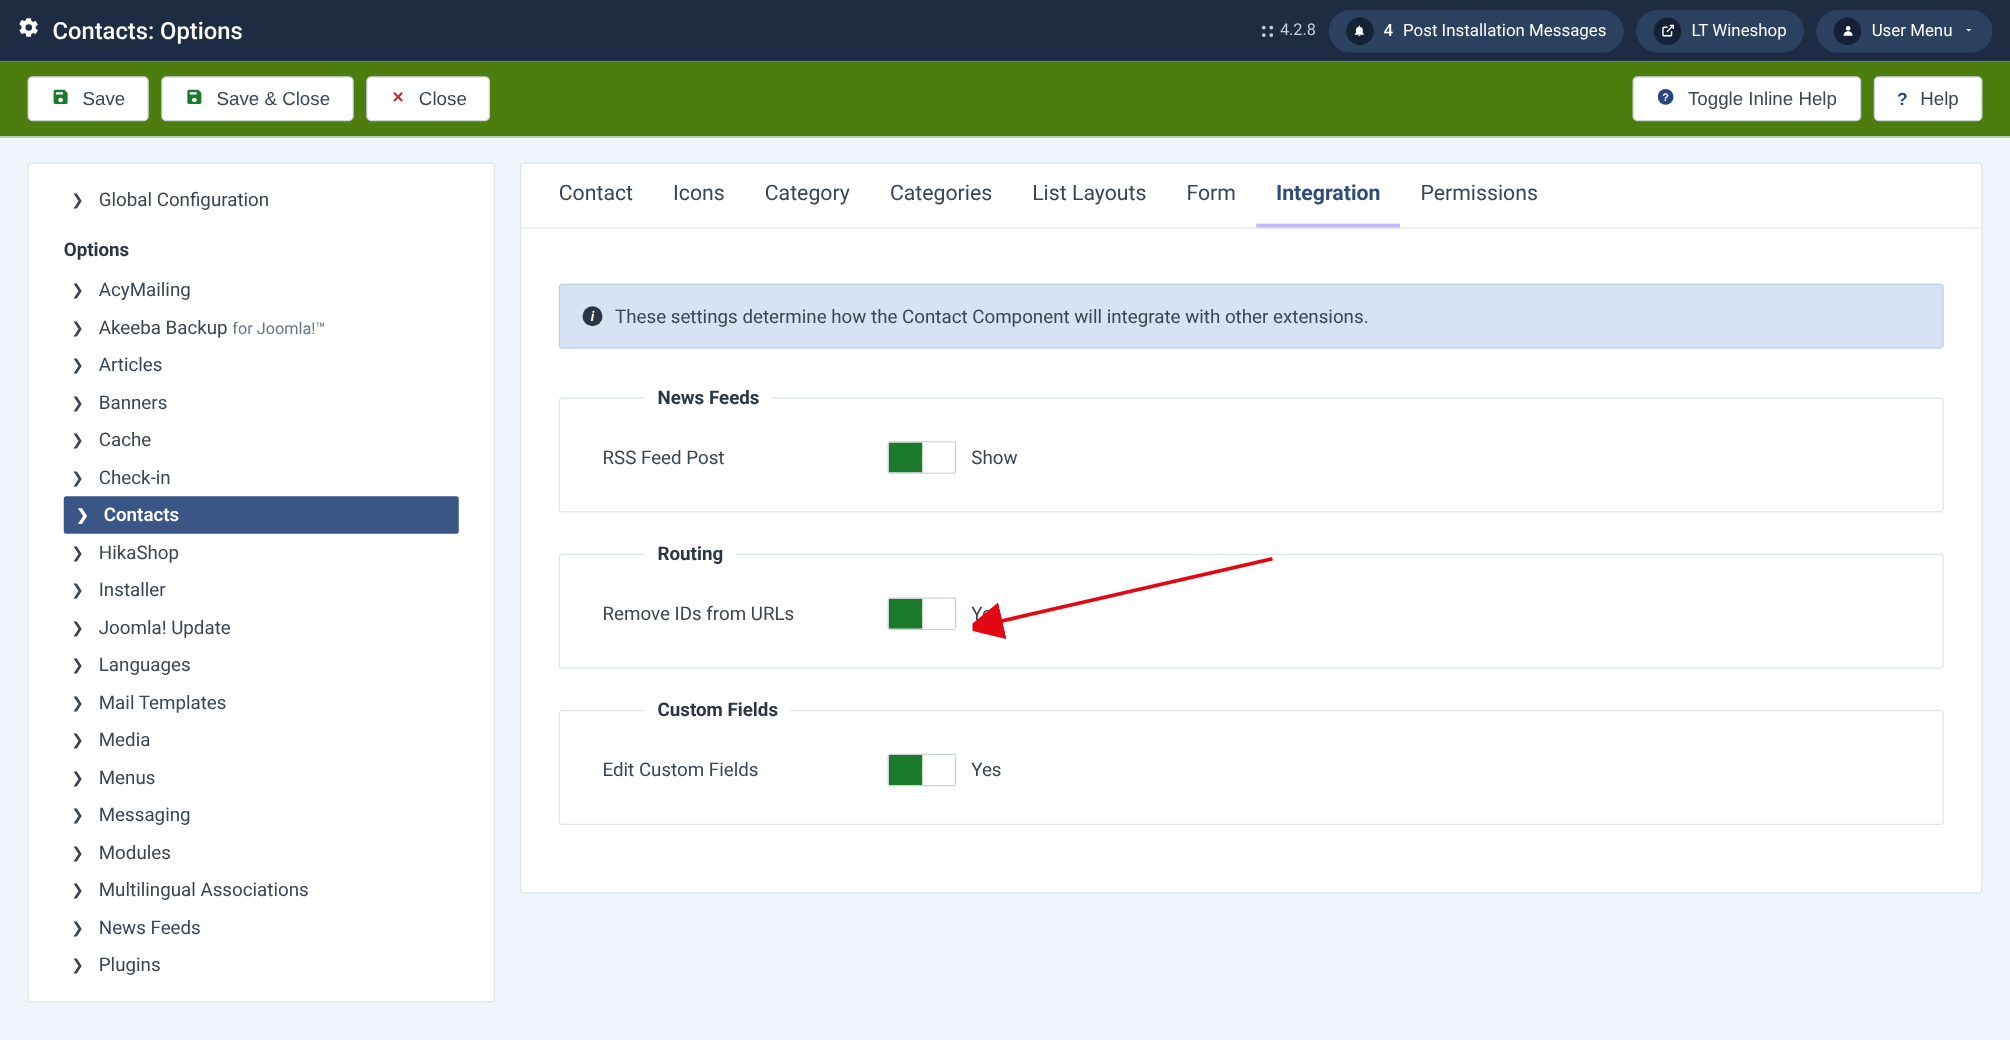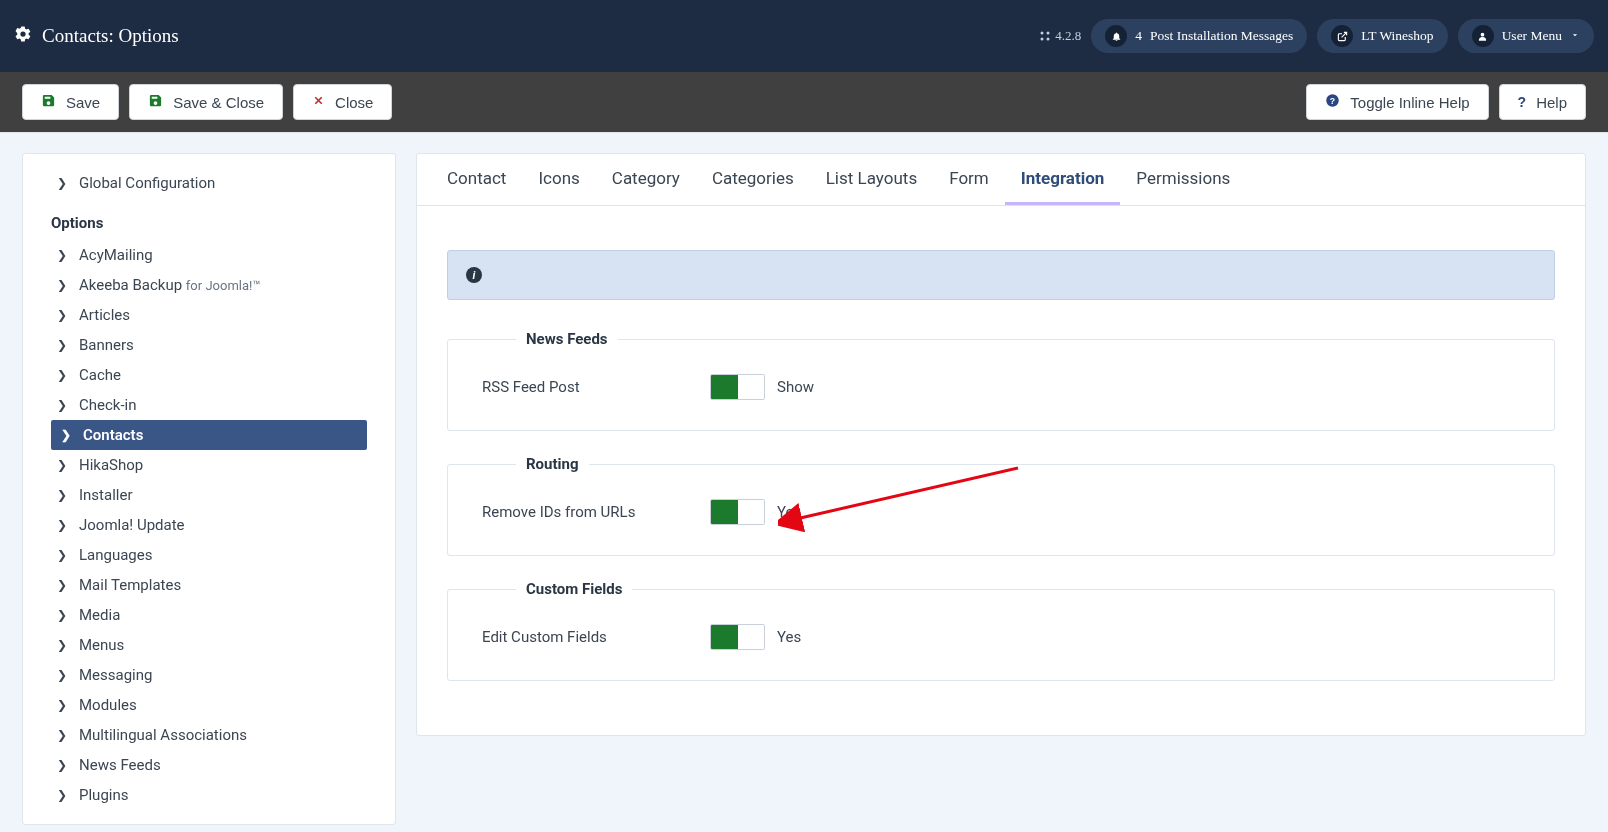--- a/index.html
+++ b/index.html
@@ -7,26 +7,25 @@
     font-family: -apple-system, BlinkMacSystemFont, "Segoe UI", Roboto, "Helvetica Neue", Arial, sans-serif;
     font-size: 15px;
     color: #1f2b3a;
     background: #f0f4fb;
     width: 1608px;
   }
   
   .topbar {
     background: #1d2c42;
     color: #fff;
-    height: 72px;
+    height: 49px;
     display: flex;
     align-items: center;
     padding: 0 14px;
     justify-content: space-between;
-    font-family: Liberation Serif, serif;
   }
   .topbar-left { display: flex; align-items: center; gap: 10px; }
   .topbar-left .gear { font-size: 18px; color: #fff; }
   .topbar-title { font-size: 19px; font-weight: 500; color: #fff; }
   .topbar-right { display: flex; align-items: center; gap: 10px; }
   .ver { color: #c4cedc; font-size: 13px; display:flex; align-items:center; gap:4px;}
   .pill {
     background: #2c4160;
     border-radius: 18px;
     padding: 6px 14px;
@@ -40,21 +39,21 @@
   .pill .bell-wrap, .pill .icn-wrap {
     background: #152235;
     width: 22px; height: 22px;
     border-radius: 50%;
     display:flex; align-items:center; justify-content:center;
     font-size: 12px;
   }
   .pill .badge-num { font-weight: 500; }
   
   .toolbar {
-    background: #404040;
+    background: #4d7c0f;
     border-bottom: 1px solid #dee5ec;
     padding: 12px 22px;
     display: flex;
     justify-content: space-between;
   }
   .toolbar-left, .toolbar-right { display:flex; gap:10px; }
   .btn {
     background: #fff;
     border: 1px solid #ced4da;
     border-radius: 4px;
@@ -373,20 +372,21 @@
       <div class="tab">Categories</div>
       <div class="tab">List Layouts</div>
       <div class="tab">Form</div>
       <div class="tab active">Integration</div>
       <div class="tab">Permissions</div>
     </div>
 
     <div class="panel">
       <div class="alert">
         <span class="info-ic">i</span>
+        <span>These settings determine how the Contact Component will integrate with other extensions.</span>
       </div>
 
       <fieldset class="group">
         <legend>News Feeds</legend>
         <div class="row">
           <div class="lbl">RSS Feed Post</div>
           <div class="toggle">
               <div class="on"></div>
               <div class="off"></div>
             </div>

